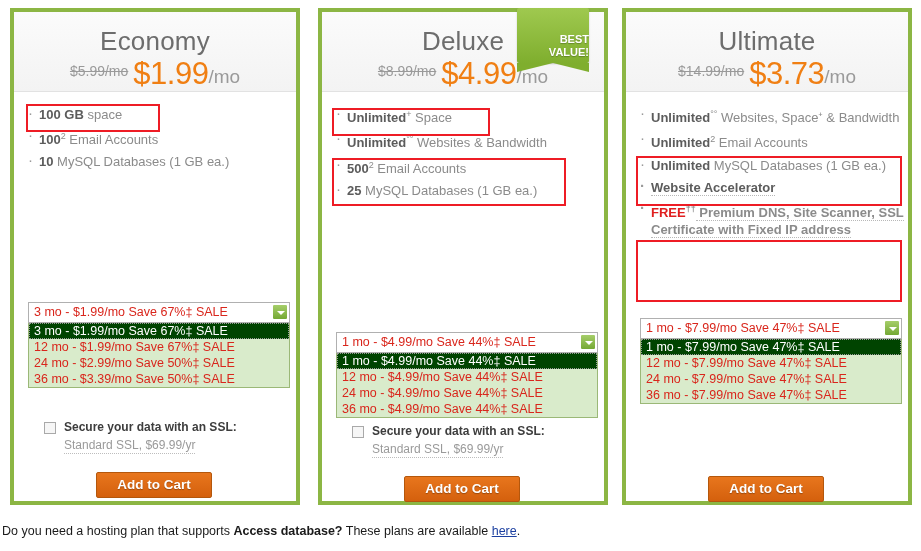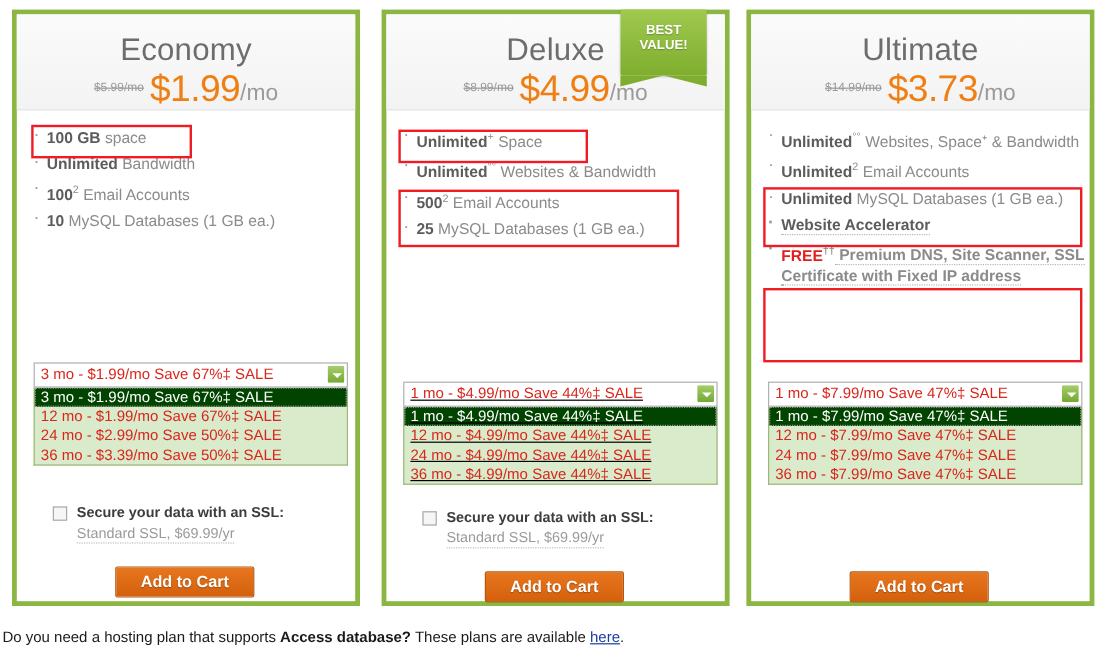--- a/index.html
+++ b/index.html
@@ -39,21 +39,21 @@
     font-weight: normal;
     color: #6d6d6d;
     letter-spacing: .2px;
   }
   .price-row {
     margin-top: 1px;
     white-space: nowrap;
     line-height: 1;
   }
   .price-old {
-    font-size: 10px;
+    font-size: 14px;
     color: #9a9a9a;
     text-decoration: line-through;
     vertical-align: 8px;
     margin-right: 5px;
   }
   .price-new {
     font-size: 31px;
     color: #f07f13;
     font-weight: normal;
     letter-spacing: -.5px;
@@ -68,23 +68,23 @@
   #best-value-ribbon {
     position: absolute;
     left: 517px; top: 8px;
     width: 72px; height: 55px;
     z-index: 40;
     background: linear-gradient(#9fc94f, #7fae2e);
     border-radius: 2px;
     color: #ffffff;
     font-size: 11px;
     font-weight: bold;
-    text-align: center;
+    text-align: right;
     line-height: 13px;
-    padding-top: 11px;
+    padding-top: 25px;
     text-shadow: 0 1px 1px rgba(0,0,0,.25);
     box-shadow: 0 1px 2px rgba(0,0,0,.2);
   }
   #best-value-ribbon::after {
     content:"";
     position:absolute; left:0; bottom:-9px;
     width:0; height:0;
     border-left:36px solid #7fae2e;
     border-right:36px solid #7fae2e;
     border-bottom:9px solid transparent;
@@ -124,21 +124,21 @@
   .annot {
     position: absolute;
     border: 2px solid #ee1c25;
     z-index: 30;
     pointer-events: none;
   }
 
   
   .term-select-wrap { position: absolute; left: 14px; width: 262px; }
   #terms-economy  { top: 290px; }
-  #terms-deluxe   { top: 306px; text-decoration: underline; }
+  #terms-deluxe   { top: 320px; }
   #terms-ultimate { top: 306px; }
 
   .select-display {
     position: relative;
     height: 21px;
     border: 1px solid #b0b0b0;
     background: #ffffff;
     font-size: 12.5px;
     line-height: 19px;
     color: #d9261c;
@@ -249,21 +249,20 @@
 
   <div class="card" id="card-economy">
     <div class="card-header">
       <h2 class="plan-name">Economy</h2>
       <div class="price-row">
         <span class="price-old">$5.99/mo</span><span class="price-new">$1.99</span><span class="price-per">/mo</span>
       </div>
     </div>
     <ul class="features" id="feat-economy">
         <li><b>100 GB</b><span> space</span></li>
-        <li><b>Unlimited</b><span> Bandwidth</span></li>
         <li><b>100</b><sup>2</sup><span> Email Accounts</span></li>
         <li><b>10</b><span> MySQL Databases (1 GB ea.)</span></li>
       </ul>
 
     <div class="term-select-wrap" id="terms-economy">
       <div class="select-display">3 mo   - $1.99/mo Save 67%‡ SALE</div>
       <span class="select-arrow"></span>
       <ul class="option-list" id="opts-economy">
           <li class="selected">3 mo   - $1.99/mo Save 67%‡ SALE</li>
           <li>12 mo - $1.99/mo Save 67%‡ SALE</li>

